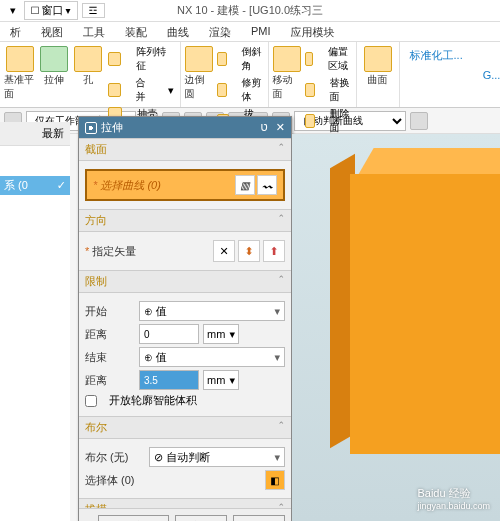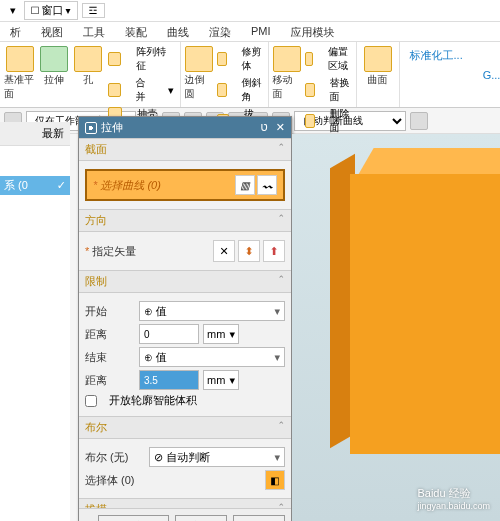--- a/index.html
+++ b/index.html
@@ -85,20 +85,21 @@
 
 .chevron { font-size: 9px; color: #888; }
 </style>
 </head>
 <body>
 
 <div class="titlebar">
   <span class="menu-item">▾</span>
   <span class="window-btn">☐ <span>窗口</span> ▾</span>
   <span class="window-btn">☲</span>
+  <span class="app-title">NX 10 - 建模 - [UG10.0练习三</span>
 </div>
 
 <div class="tabs">
   <div class="tab">析</div>
   <div class="tab">视图</div>
   <div class="tab">工具</div>
   <div class="tab">装配</div>
   <div class="tab">曲线</div>
   <div class="tab">渲染</div>
   <div class="tab">PMI</div>
@@ -136,25 +137,25 @@
   </div>
   <div class="rgroup">
     <div class="icons">
       <div class="ricon-lg">
           <div class="ibox"></div>
           <span class="lbl">边倒圆</span>
         </div>
       <div class="ricon-sm-col">
         <div class="ricon-sm">
             <span class="dot"></span>
+            <span class="txt">倒斜角</span>
+          </div>
+        <div class="ricon-sm">
+            <span class="dot"></span>
             <span class="txt">修剪体</span>
-          </div>
-        <div class="ricon-sm">
-            <span class="dot"></span>
-            <span class="txt">倒斜角</span>
           </div>
         <div class="ricon-sm">
             <span class="dot"></span>
             <span class="txt">拔模</span>
           </div>
       </div>
     </div>
     <div class="label">&nbsp;</div>
   </div>
   <div class="rgroup">

